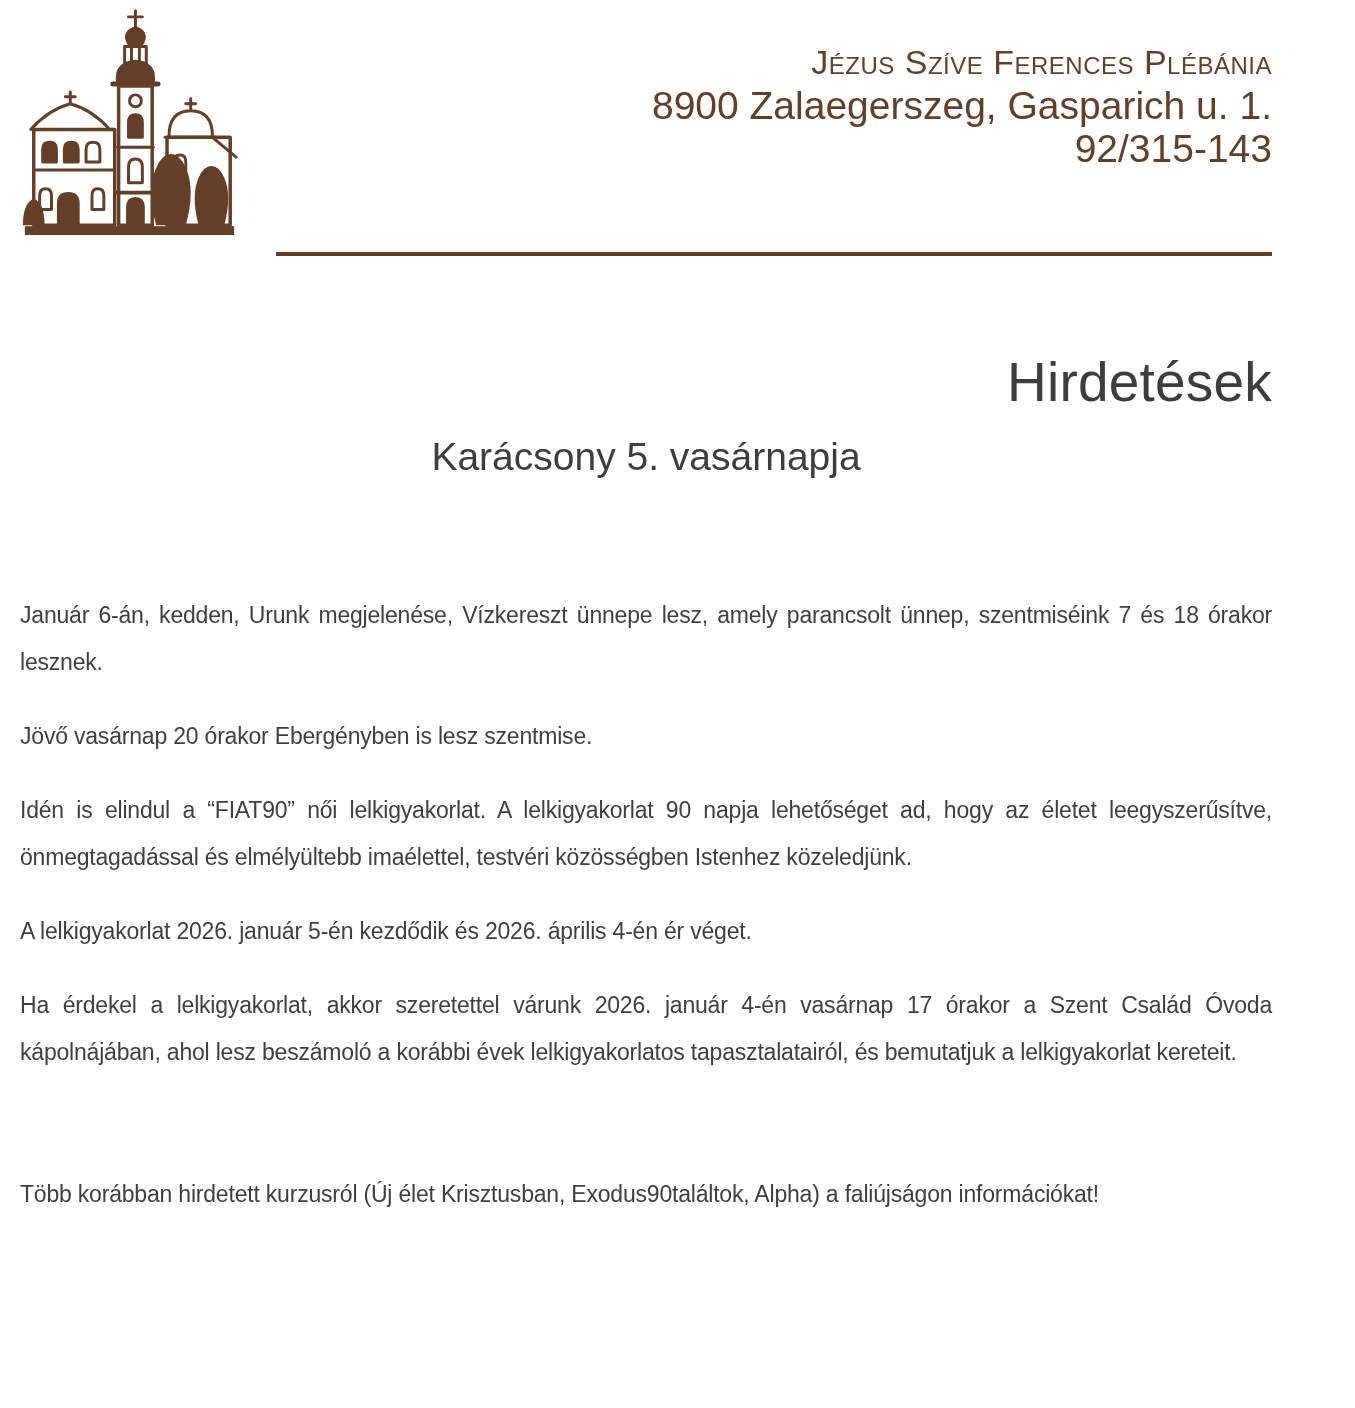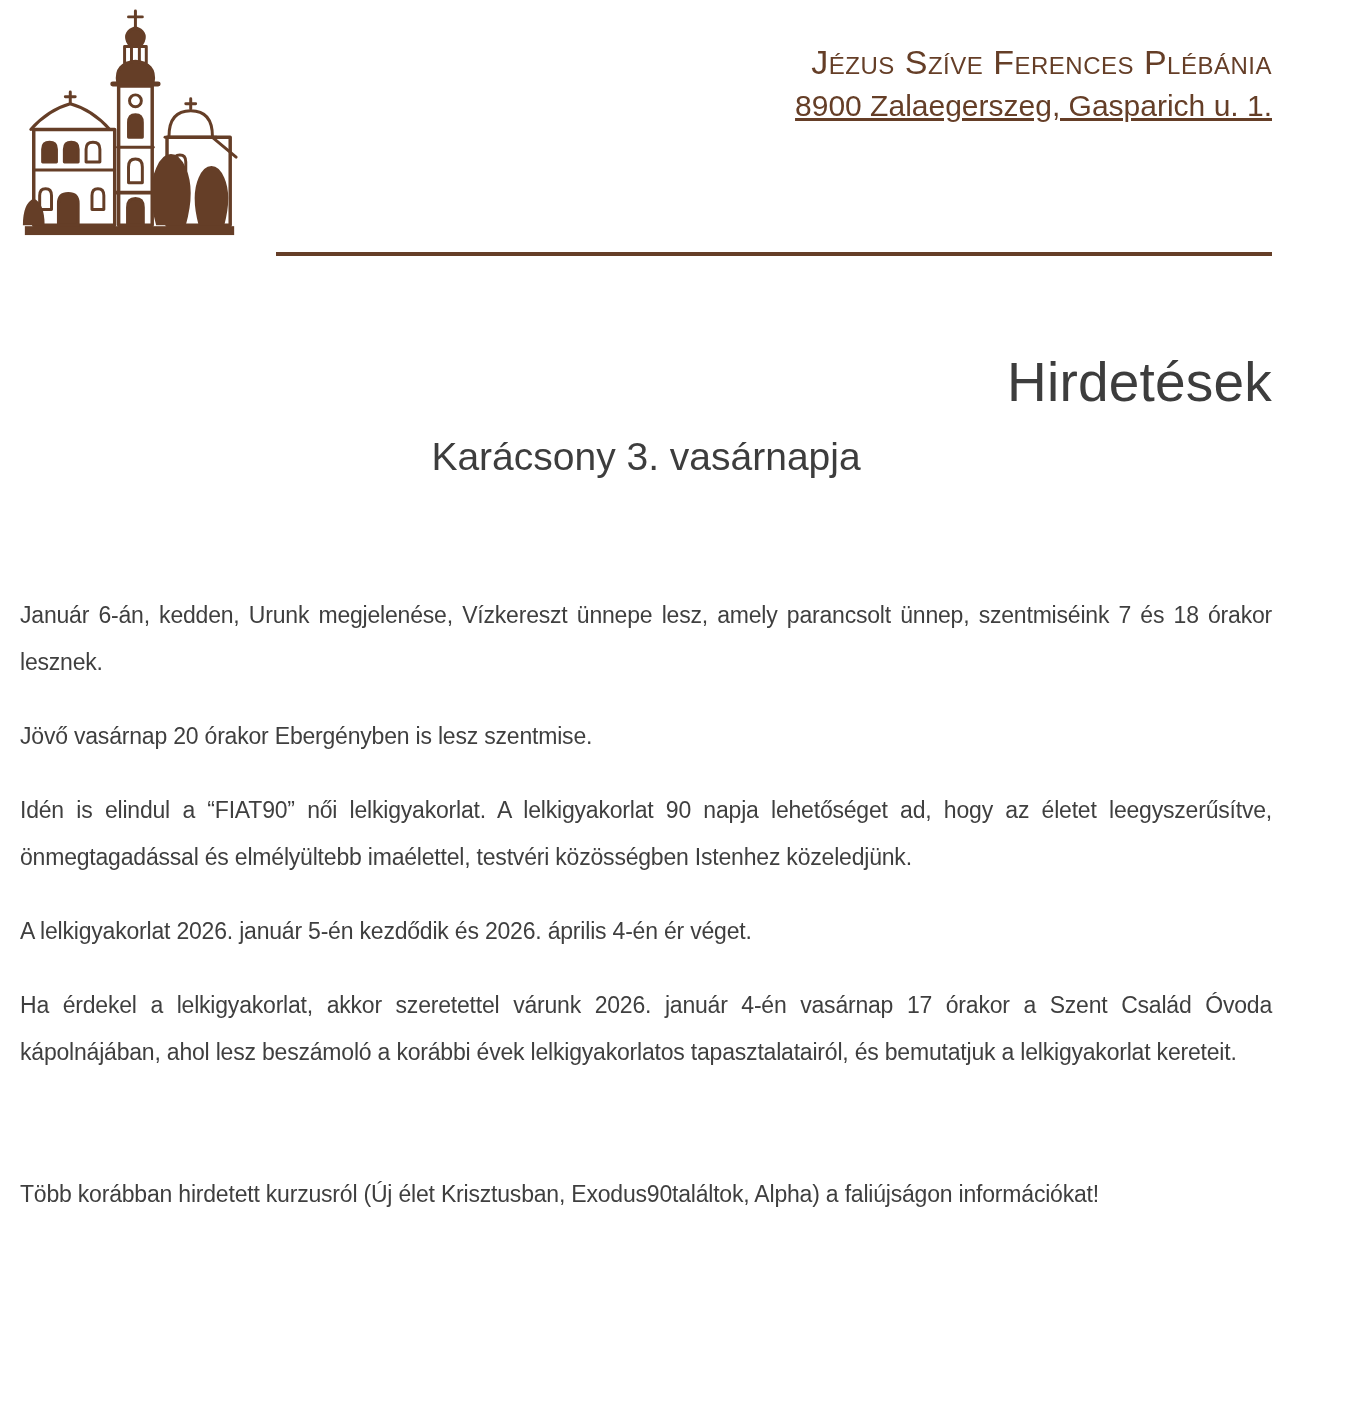--- a/index.html
+++ b/index.html
@@ -14,21 +14,21 @@
 
   
   .letterhead { display: flex; align-items: flex-start; padding: 8px 83px 0 18px; }
   .logo { width: 224px; height: 232px; flex: 0 0 auto; color:#653e27; }
   .logo svg { display:block; width:224px; height:232px; }
   .contact { flex: 1 1 auto; text-align: right; color: #653e27; padding-top: 32px; }
   .org-name {
     font-size: 34px; line-height: 44px;
     font-variant: small-caps; letter-spacing: .5px; font-weight: 400;
   }
-  .contact-line { font-size: 30px; line-height: 43px; font-weight: 300; text-decoration: underline; }
+  .contact-line { font-size: 39px; line-height: 43px; font-weight: 300; }
 
   
   .rule {
     border: none; height: 4px; background: #653e27;
     width: 996px; margin: 12px 83px 0 auto;
   }
 
   
   .doc-title {
     margin: 96px 83px 0 20px; text-align: right;
@@ -101,27 +101,28 @@
         <path d="M182 220 q-8 -30 0 -48 q5 -12 13 -12 q8 0 13 12 q8 18 0 48 z" fill="#653e27" stroke="none"></path>
         <path d="M4 220 q0 -22 11 -27 q11 5 11 27 z" fill="#653e27" stroke="none"></path>
 
         <rect x="6" y="221" width="212" height="9" fill="#653e27" stroke="none"></rect>
       </svg>
     </div>
 
     <div class="contact">
       <div class="org-name">Jézus Szíve Ferences Plébánia</div>
       <div class="contact-line">8900 Zalaegerszeg, Gasparich u. 1.</div>
+      <div class="contact-line">92/315-143</div>
     </div>
   </header>
 
   <hr class="rule">
 
   <h1 class="doc-title">Hirdetések</h1>
-  <h2 class="doc-subtitle">Karácsony 3. vasárnapja</h2>
+  <h2 class="doc-subtitle">Karácsony 5. vasárnapja</h2>
 
   <main class="announcements">
     <p>Január 6-án, kedden, Urunk megjelenése, Vízkereszt ünnepe lesz, amely parancsolt ünnep, szentmiséink 7 és 18 órakor lesznek.</p>
     <p>Jövő vasárnap 20 órakor Ebergényben is lesz szentmise.</p>
     <p>Idén is elindul a “FIAT90” női lelkigyakorlat. A lelkigyakorlat 90 napja lehetőséget ad, hogy az életet leegyszerűsítve, önmegtagadással és elmélyültebb imaélettel, testvéri közösségben Istenhez közeledjünk.</p>
     <p>A lelkigyakorlat 2026. január 5-én kezdődik és 2026. április 4-én ér véget.</p>
     <p>Ha érdekel a lelkigyakorlat, akkor szeretettel várunk 2026. január 4-én vasárnap 17 órakor a Szent Család Óvoda kápolnájában, ahol lesz beszámoló a korábbi évek lelkigyakorlatos tapasztalatairól, és bemutatjuk a lelkigyakorlat kereteit.</p>
     <p class="gap-before">Több korábban hirdetett kurzusról (Új élet Krisztusban, Exodus90találtok, Alpha) a faliújságon információkat!</p>
   </main>
 

